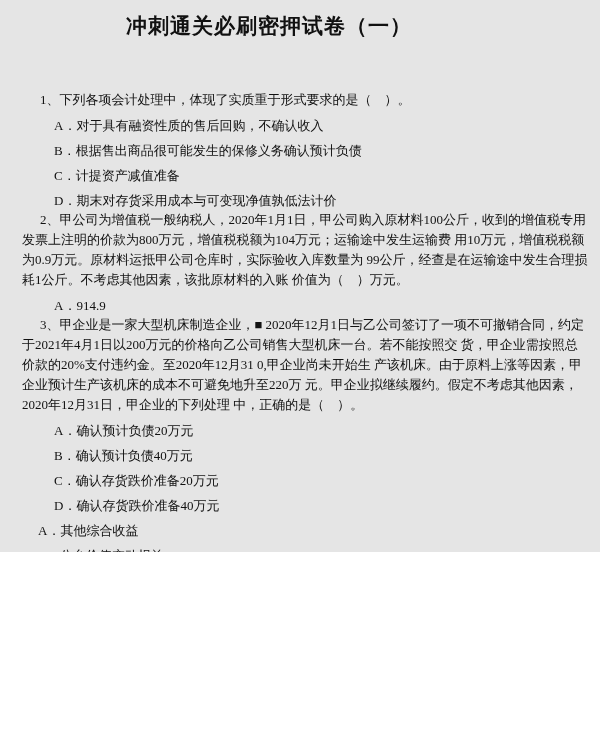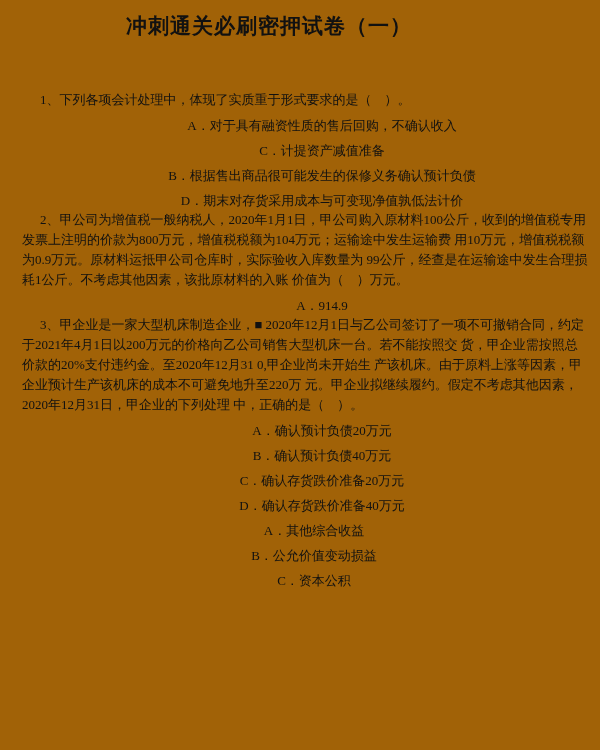--- a/index.html
+++ b/index.html
@@ -4,24 +4,24 @@
 <style>
   * { box-sizing: border-box; margin: 0; padding: 0; }
   html, body { width: 600px; height: 750px; }
   body {
     background: #ffffff;
     color: #111111;
     font-family: "Liberation Serif", "DejaVu Serif", serif;
   }
   .page {
     width: 600px;
-    height: 750px;
+    height: 552px;
     padding: 12px 10px 0 8px;
     overflow: hidden;
-    background: #a16207;
+    background: #e5e5e5;
   }
   .title {
     font-size: 21px;
     font-weight: bold;
     text-align: center;
     letter-spacing: 1px;
     margin-bottom: 50px;
     padding-right: 60px;
   }
   .section-heading {
@@ -35,38 +35,37 @@
     font-size: 13px;
     line-height: 20px;
     padding-left: 14px;
     text-indent: 18px;
   }
   .option {
     font-size: 13px;
     line-height: 19px;
     padding-left: 46px;
     margin-top: 6px;
-    text-align: center;
   }
   
   .question:nth-child(4) .stem { padding-left: 46px; text-indent: -16px; }
   .question:nth-child(4) .option { padding-left: 30px; }
 </style>
 </head>
 <body>
 
 <div class="page">
   <h1 class="title">冲刺通关必刷密押试卷（一）</h1>
   <div class="section">
     <div id="questions">
         <div class="question">
           <p class="stem">1、下列各项会计处理中，体现了实质重于形式要求的是（　）。</p>
           <p class="option">A．对于具有融资性质的售后回购，不确认收入</p>
+          <p class="option">B．根据售出商品很可能发生的保修义务确认预计负债</p>
           <p class="option">C．计提资产减值准备</p>
-          <p class="option">B．根据售出商品很可能发生的保修义务确认预计负债</p>
           <p class="option">D．期末对存货采用成本与可变现净值孰低法计价</p>
         </div>
         <div class="question">
           <p class="stem">2、甲公司为增值税一般纳税人，2020年1月1日，甲公司购入原材料100公斤，收到的增值税专用发票上注明的价款为800万元，增值税税额为104万元；运输途中发生运输费 用10万元，增值税税额为0.9万元。原材料运抵甲公司仓库时，实际验收入库数量为 99公斤，经查是在运输途中发生合理损耗1公斤。不考虑其他因素，该批原材料的入账 价值为（　）万元。</p>
           <p class="option">A．914.9</p>
         </div>
         <div class="question">
           <p class="stem">3、甲企业是一家大型机床制造企业，■ 2020年12月1日与乙公司签订了一项不可撤销合同，约定于2021年4月1日以200万元的价格向乙公司销售大型机床一台。若不能按照交 货，甲企业需按照总价款的20%支付违约金。至2020年12月31 0,甲企业尚未开始生 产该机床。由于原料上涨等因素，甲企业预计生产该机床的成本不可避免地升至220万 元。甲企业拟继续履约。假定不考虑其他因素，2020年12月31日，甲企业的下列处理 中，正确的是（　）。</p>
           <p class="option">A．确认预计负债20万元</p>
           <p class="option">B．确认预计负债40万元</p>

